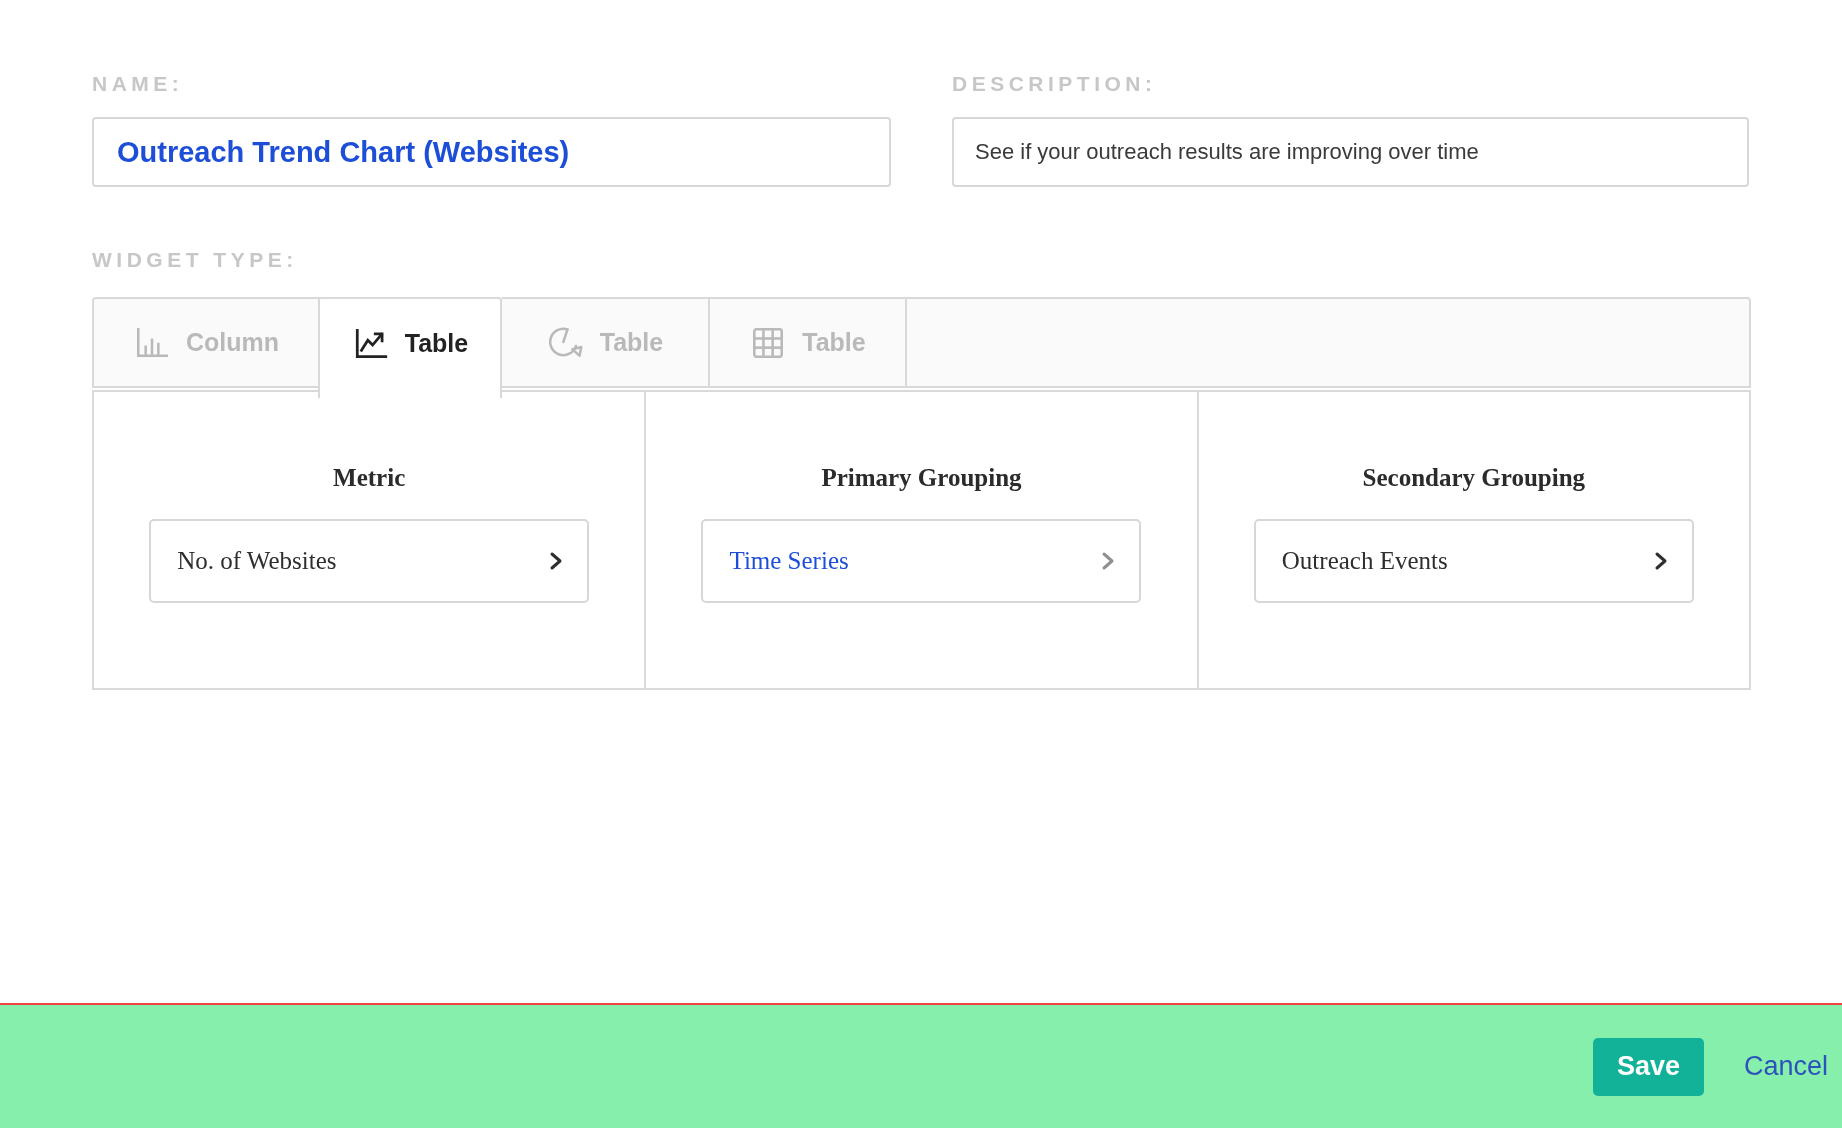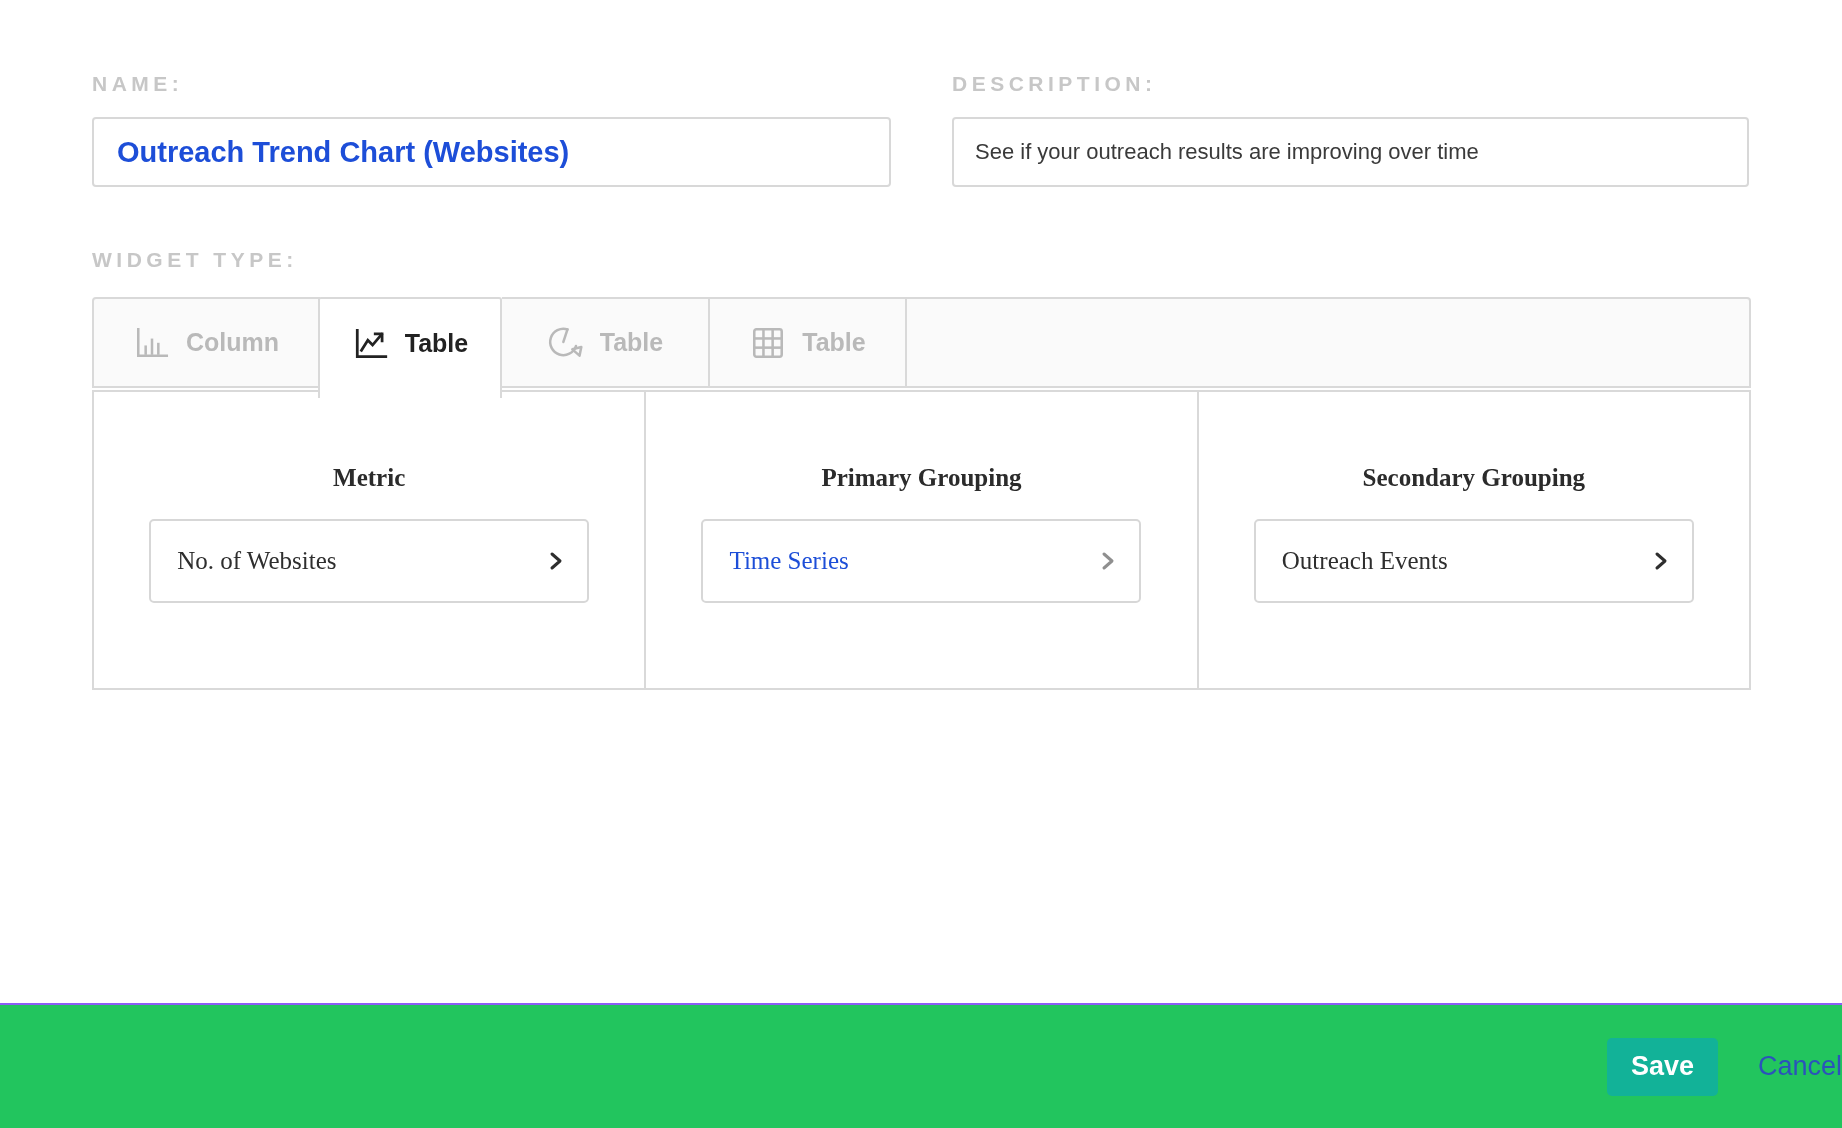--- a/index.html
+++ b/index.html
@@ -136,25 +136,26 @@
   .selector .chevron { color:#2e2e2e; display:flex; align-items:center; }
   .selector.placeholder .selector-value { color:#1d4ed8; }
   .selector.placeholder .chevron { color:#8f8f8f; }
 
   
   .footer {
     position:absolute;
     left:0; top:1003px;
     width:100%; height:125px;
     box-sizing:border-box;
-    background:#22c55e;
-    border-top:2px solid #8b5cf6;
+    background:#86efac;
+    border-top:2px solid #ef4444;
     display:flex;
     align-items:center;
     justify-content:flex-end;
+    padding-right:14px;
     gap:40px;
   }
   .save-button {
     width:111px; height:58px;
     border:none;
     border-radius:5px;
     background:#12b298;
     color:#ffffff;
     font-size:27px;
     font-weight:700;

